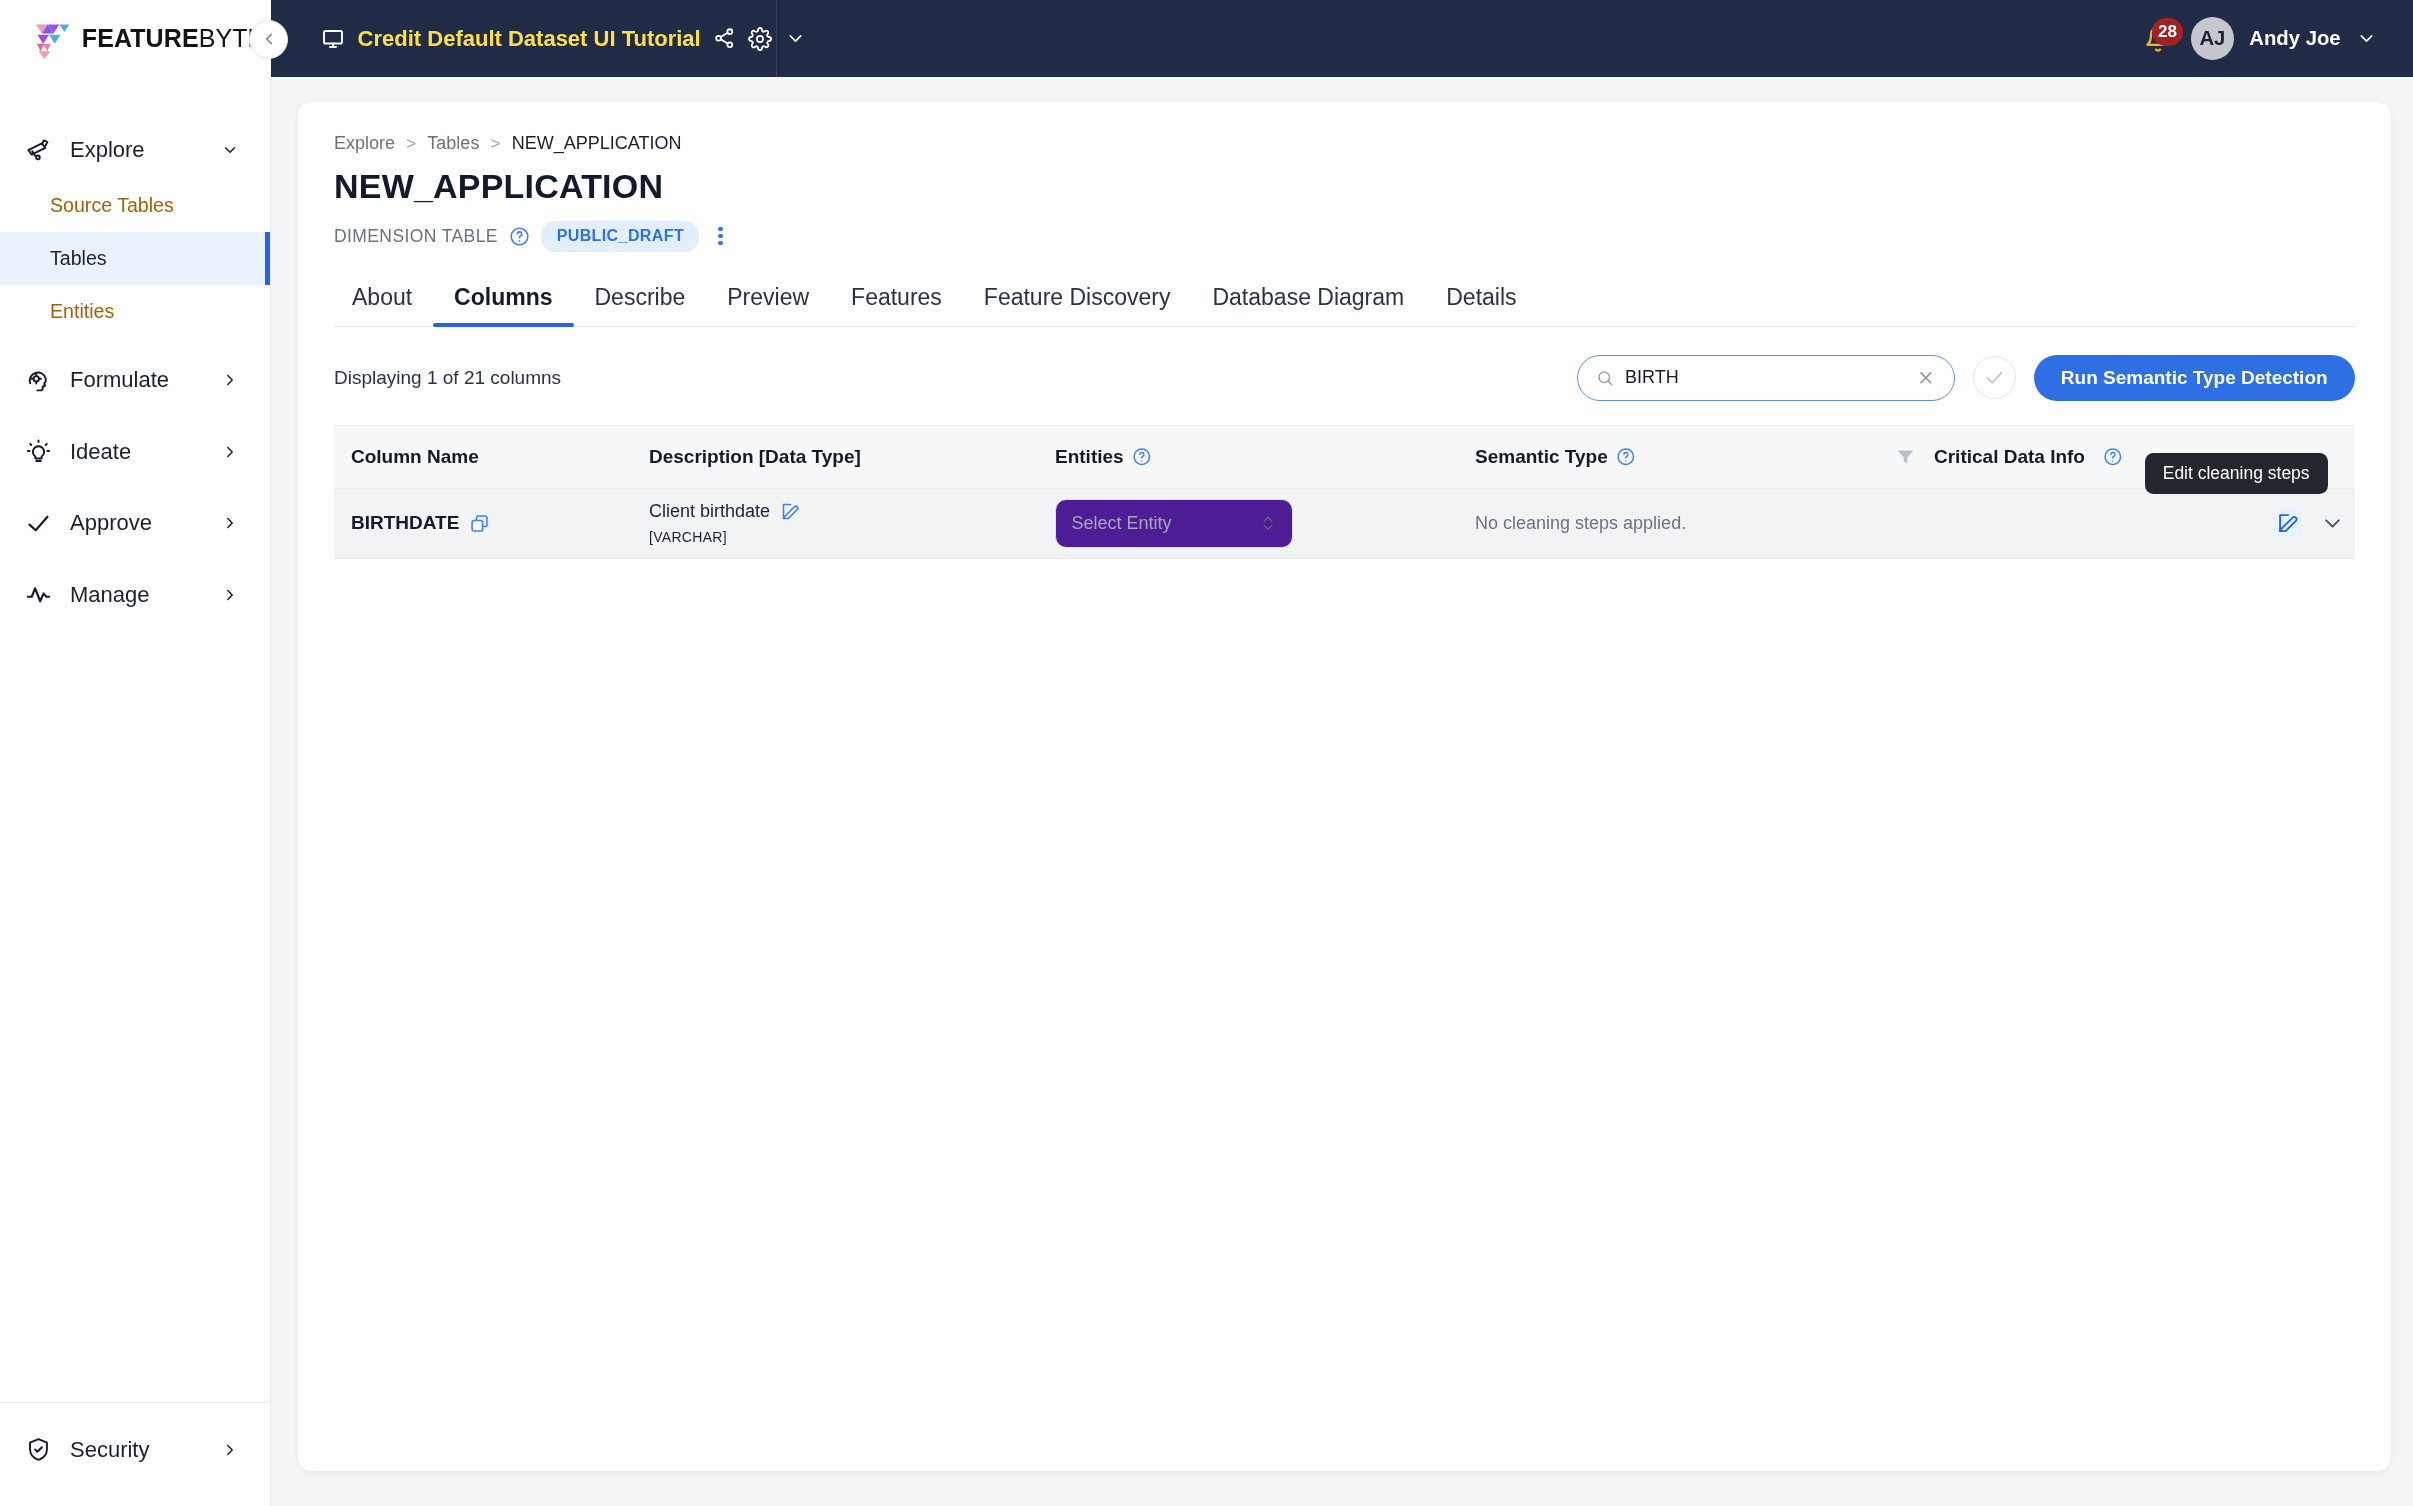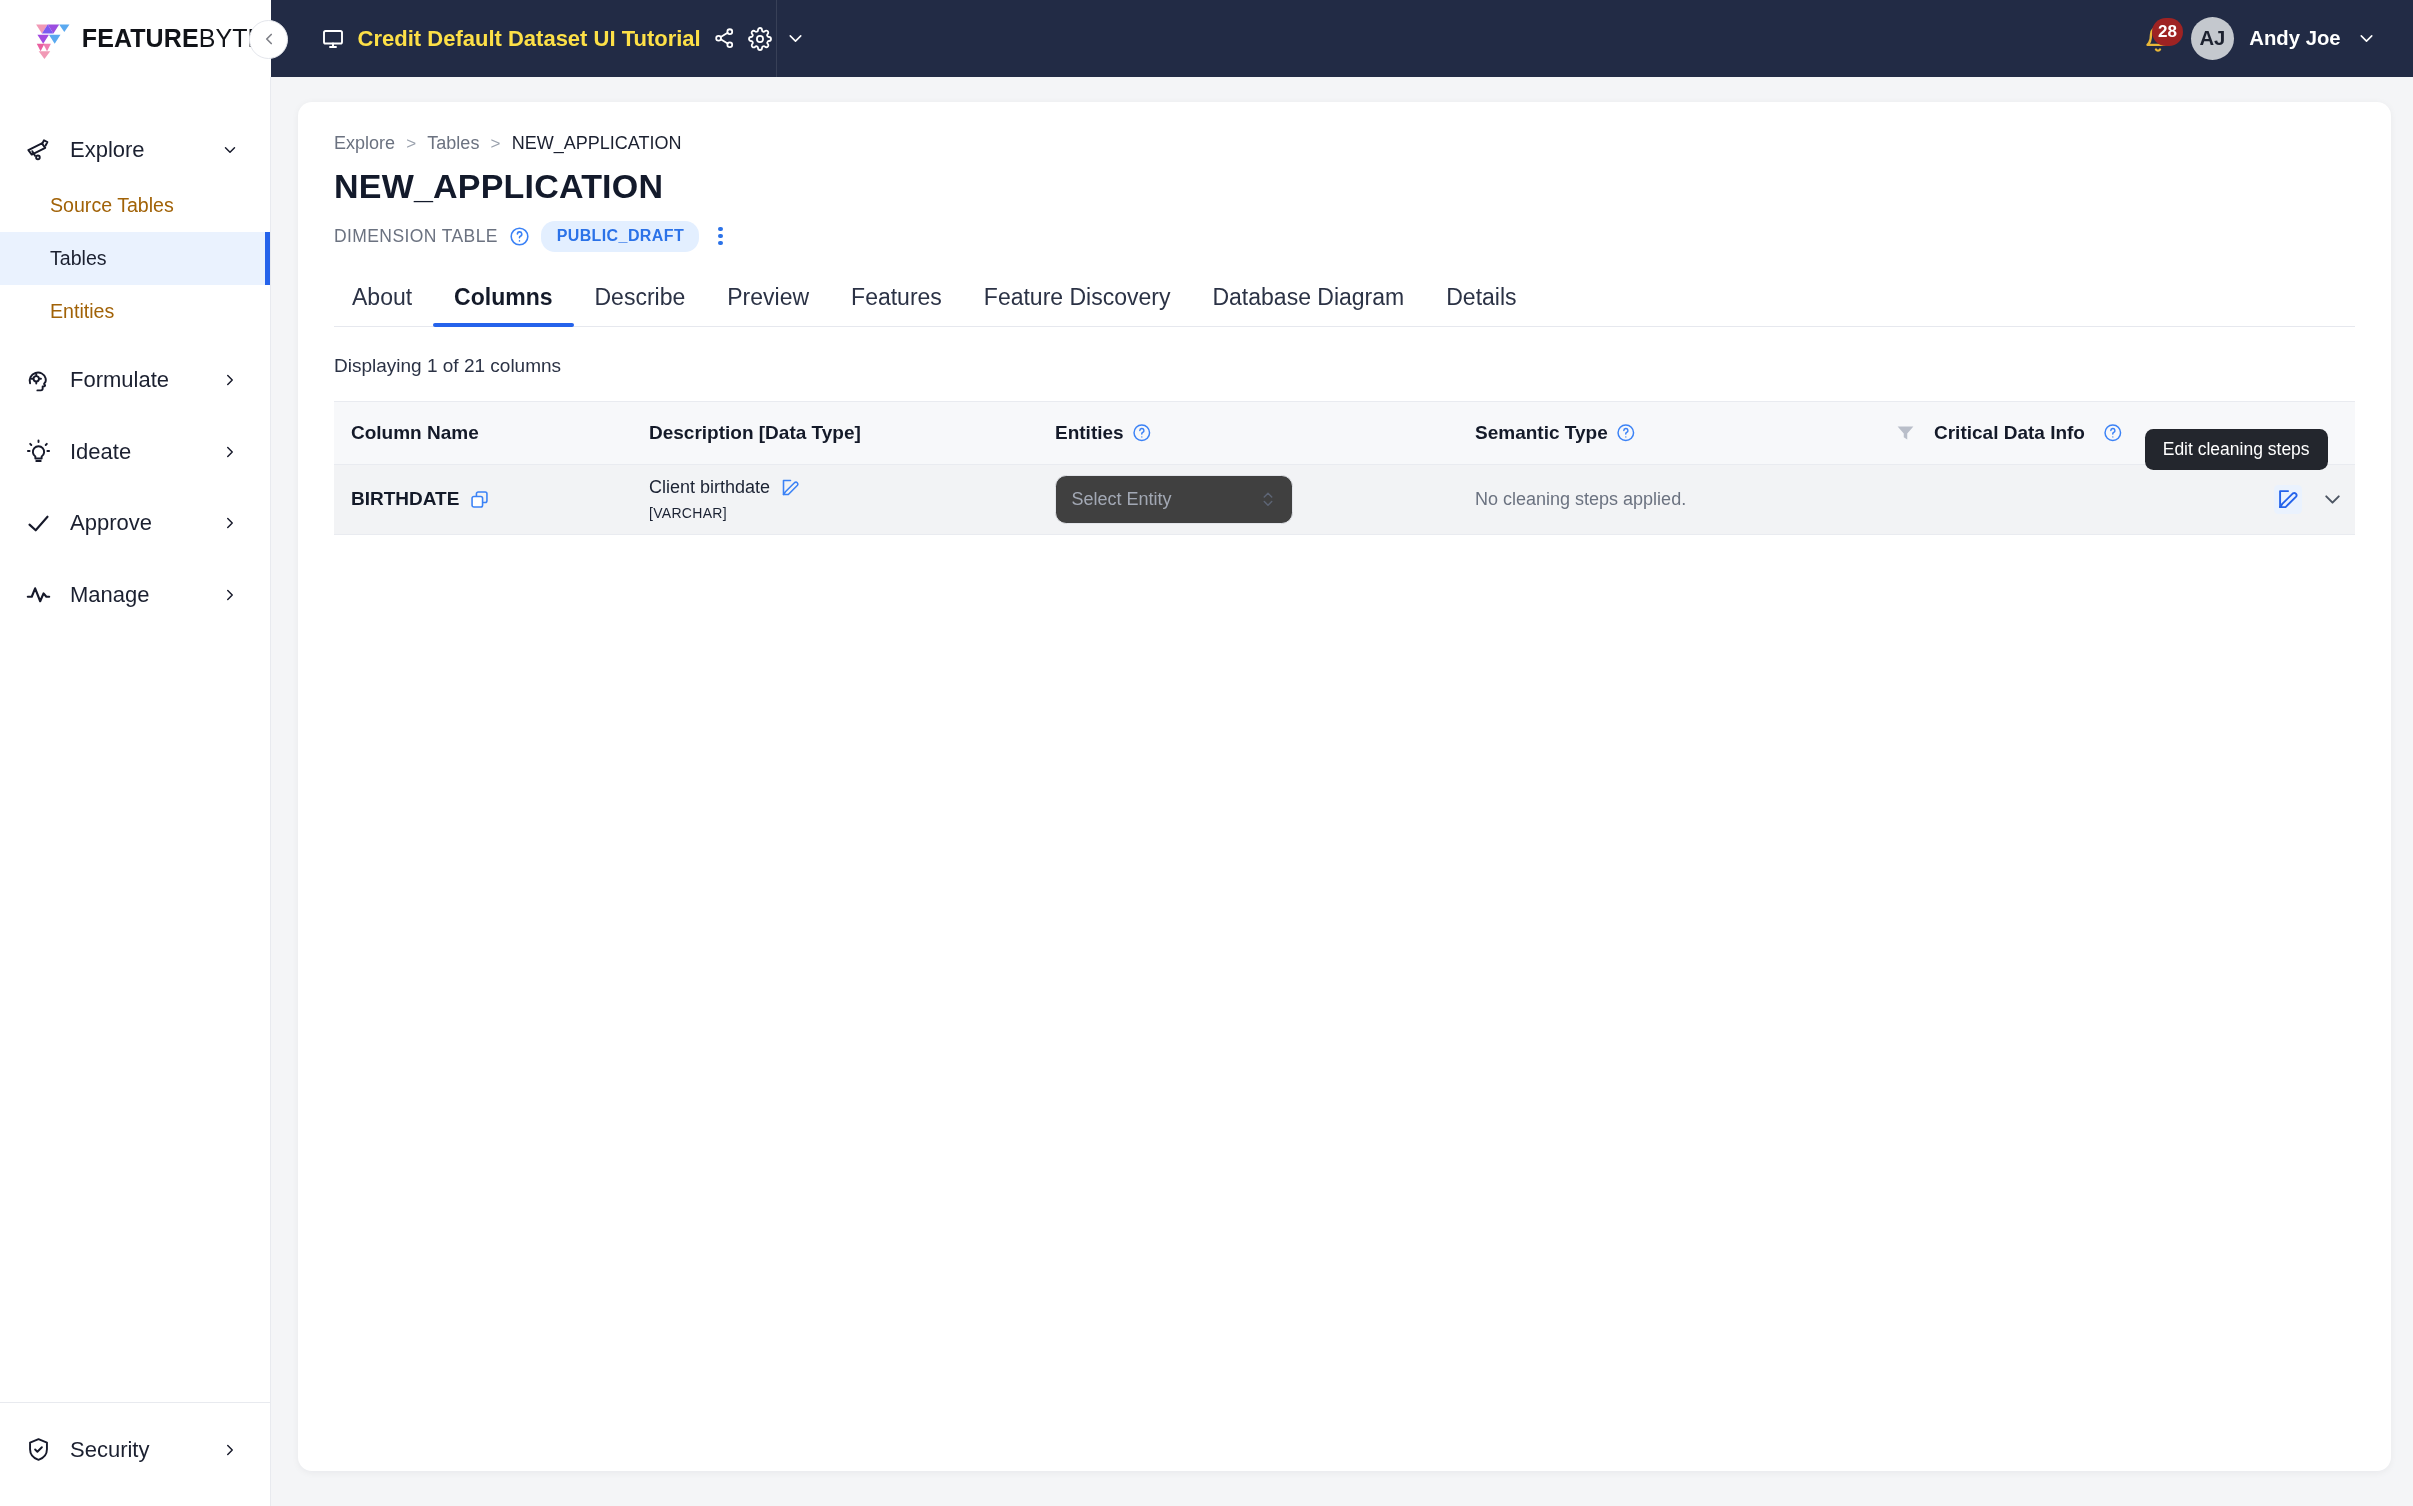--- a/index.html
+++ b/index.html
@@ -173,21 +173,21 @@
   .c-cdi   { flex: 1; }
   .c-act   { width: 133px; display:flex; align-items:center; justify-content:flex-end; gap: 18px; padding-right: 9.8px; }
 
   .col-name { font-size: 19px; font-weight: 700; color: #141a29; display:flex; align-items:center; gap: 9.8px; }
   .copy-icon { width: 21px; height: 21px; cursor: pointer; }
   .desc-line { display:flex; align-items:center; gap: 9.8px; font-size: 18px; color: #1b2233; }
   .edit-icon { width: 21px; height: 21px; cursor:pointer; }
   .dtype { font-size: 14px; color: #1b2233; margin-top: 7px; letter-spacing: 0.3px; }
 
   .select-ctl {
-    width: 238px; height: 49px; background: #404040; border: 0.7px solid #e3e5ea; border-radius: 11.2px;
+    width: 238px; height: 49px; background: #4c1d95; border: 0.7px solid #e3e5ea; border-radius: 11.2px;
     display: flex; align-items: center; padding: 0 15.4px; cursor: pointer;
   }
   .select-ctl .ph { flex: 1; font-size: 18px; color: #a2a8b4; }
   .updown { width: 18px; height: 22.4px; }
   .cdi-text { font-size: 18px; color: #6b7280; }
 
   .tooltip {
     position: absolute; background: #23262d; color: #fff; font-size: 17.5px;
     padding: 9.8px 18px; border-radius: 8.4px; white-space: nowrap;
     right: 27px; top: -36px; z-index: 20;
@@ -426,20 +426,39 @@
         <div class="tab">Describe</div>
         <div class="tab">Preview</div>
         <div class="tab">Features</div>
         <div class="tab">Feature Discovery</div>
         <div class="tab">Database Diagram</div>
         <div class="tab">Details</div>
       </div>
 
       <div class="toolbar">
         <div class="displaying">Displaying 1 of 21 columns</div>
+        <div class="toolbar-right">
+          <div class="search-box">
+            <svg class="sicon" viewBox="0 0 24 24" fill="none" stroke="#9aa1ad" stroke-width="2" stroke-linecap="round">
+                <circle cx="11" cy="11" r="7"></circle>
+                <line x1="16.2" y1="16.2" x2="21" y2="21"></line>
+              </svg>
+            <input class="search-input" placeholder="Search" value="BIRTH" style="">
+            <svg class="clear-x" viewBox="0 0 24 24" fill="none" stroke="#8d94a1" stroke-width="1.9" stroke-linecap="round">
+                <line x1="6" y1="6" x2="18" y2="18"></line>
+                <line x1="18" y1="6" x2="6" y2="18"></line>
+              </svg>
+          </div>
+          <div class="check-circle">
+            <svg width="21" height="21" viewBox="0 0 24 24" fill="none" stroke="#c2c7d0" stroke-width="2.1" stroke-linecap="round" stroke-linejoin="round">
+                <polyline points="4 12.5 9.5 18 20 6.5"></polyline>
+              </svg>
+          </div>
+          <button class="btn-primary">Run Semantic Type Detection</button>
+        </div>
       </div>
 
       <div class="tbl">
         <div class="tbl-head">
           <div class="th c-name">
               <span>Column Name</span>
             </div>
           <div class="th c-desc">
               <span>Description [Data Type]</span>
             </div>

